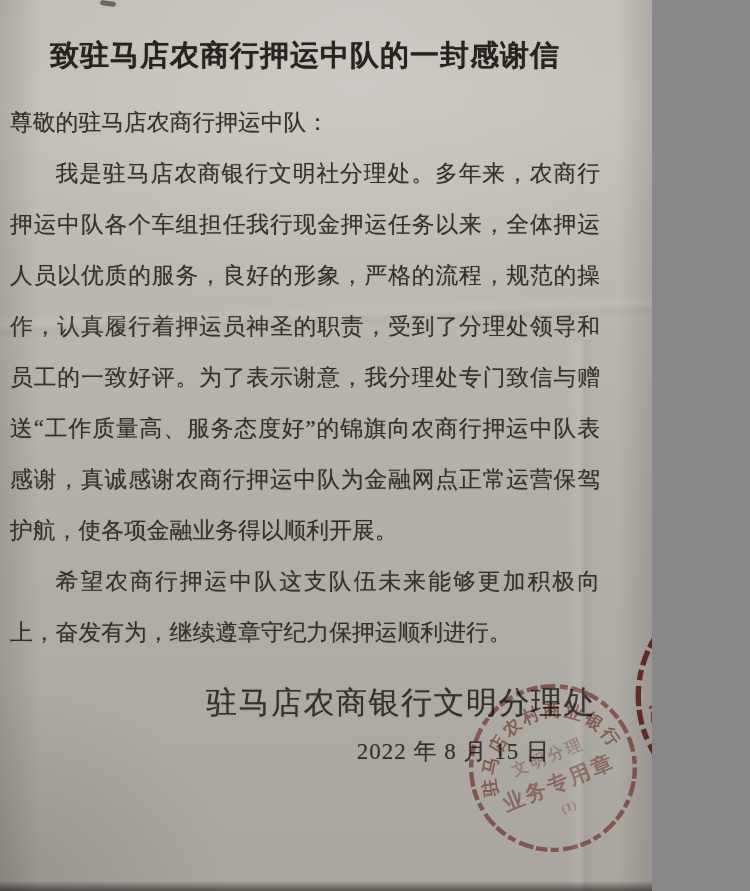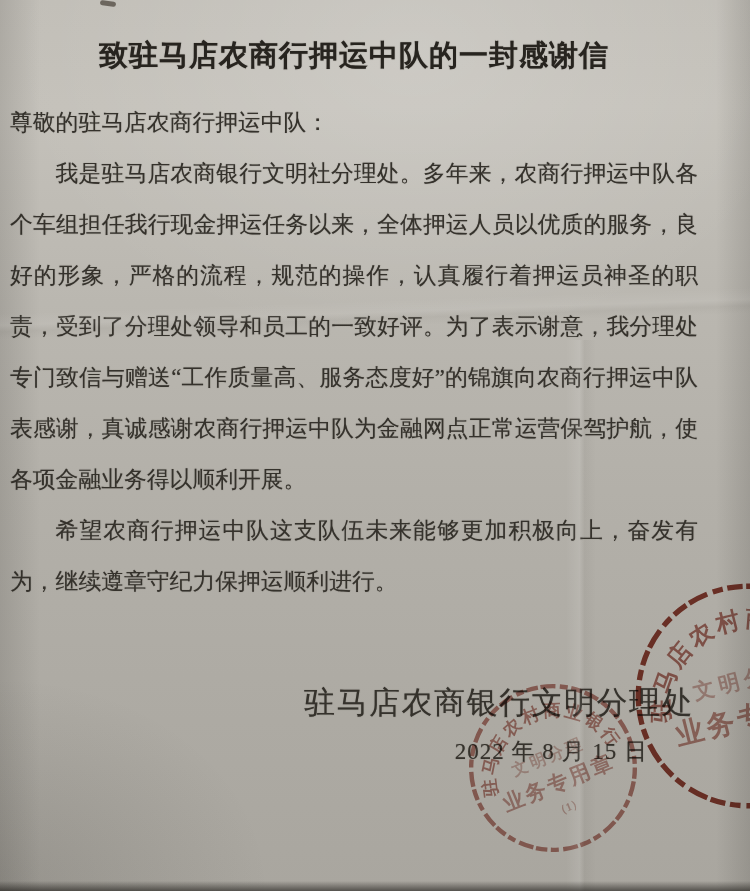--- a/index.html
+++ b/index.html
@@ -1,18 +1,18 @@
 <!DOCTYPE html>
 <html><head>
 <meta charset="utf-8">
 <style>
   html,body{margin:0;padding:0;background:#888;}
   .paper{
     position:relative;
-    width:750px;height:891px;
+    width:652px;height:891px;
     overflow:hidden;
     background:
       radial-gradient(ellipse 90% 55% at 55% 6%, rgba(255,255,255,0.16), rgba(255,255,255,0) 60%),
       radial-gradient(ellipse 60% 40% at 0% 100%, rgba(30,28,24,0.14), rgba(0,0,0,0) 60%),
       linear-gradient(180deg,#c1beb7 0%,#c4c1ba 12%,#bab7b0 34%,#b3b0a9 55%,#aeaba4 76%,#a9a69f 100%);
     font-family:"Liberation Serif","DejaVu Serif",serif;
     color:#35322c;
   }
   
   .shade{position:absolute;pointer-events:none;}

